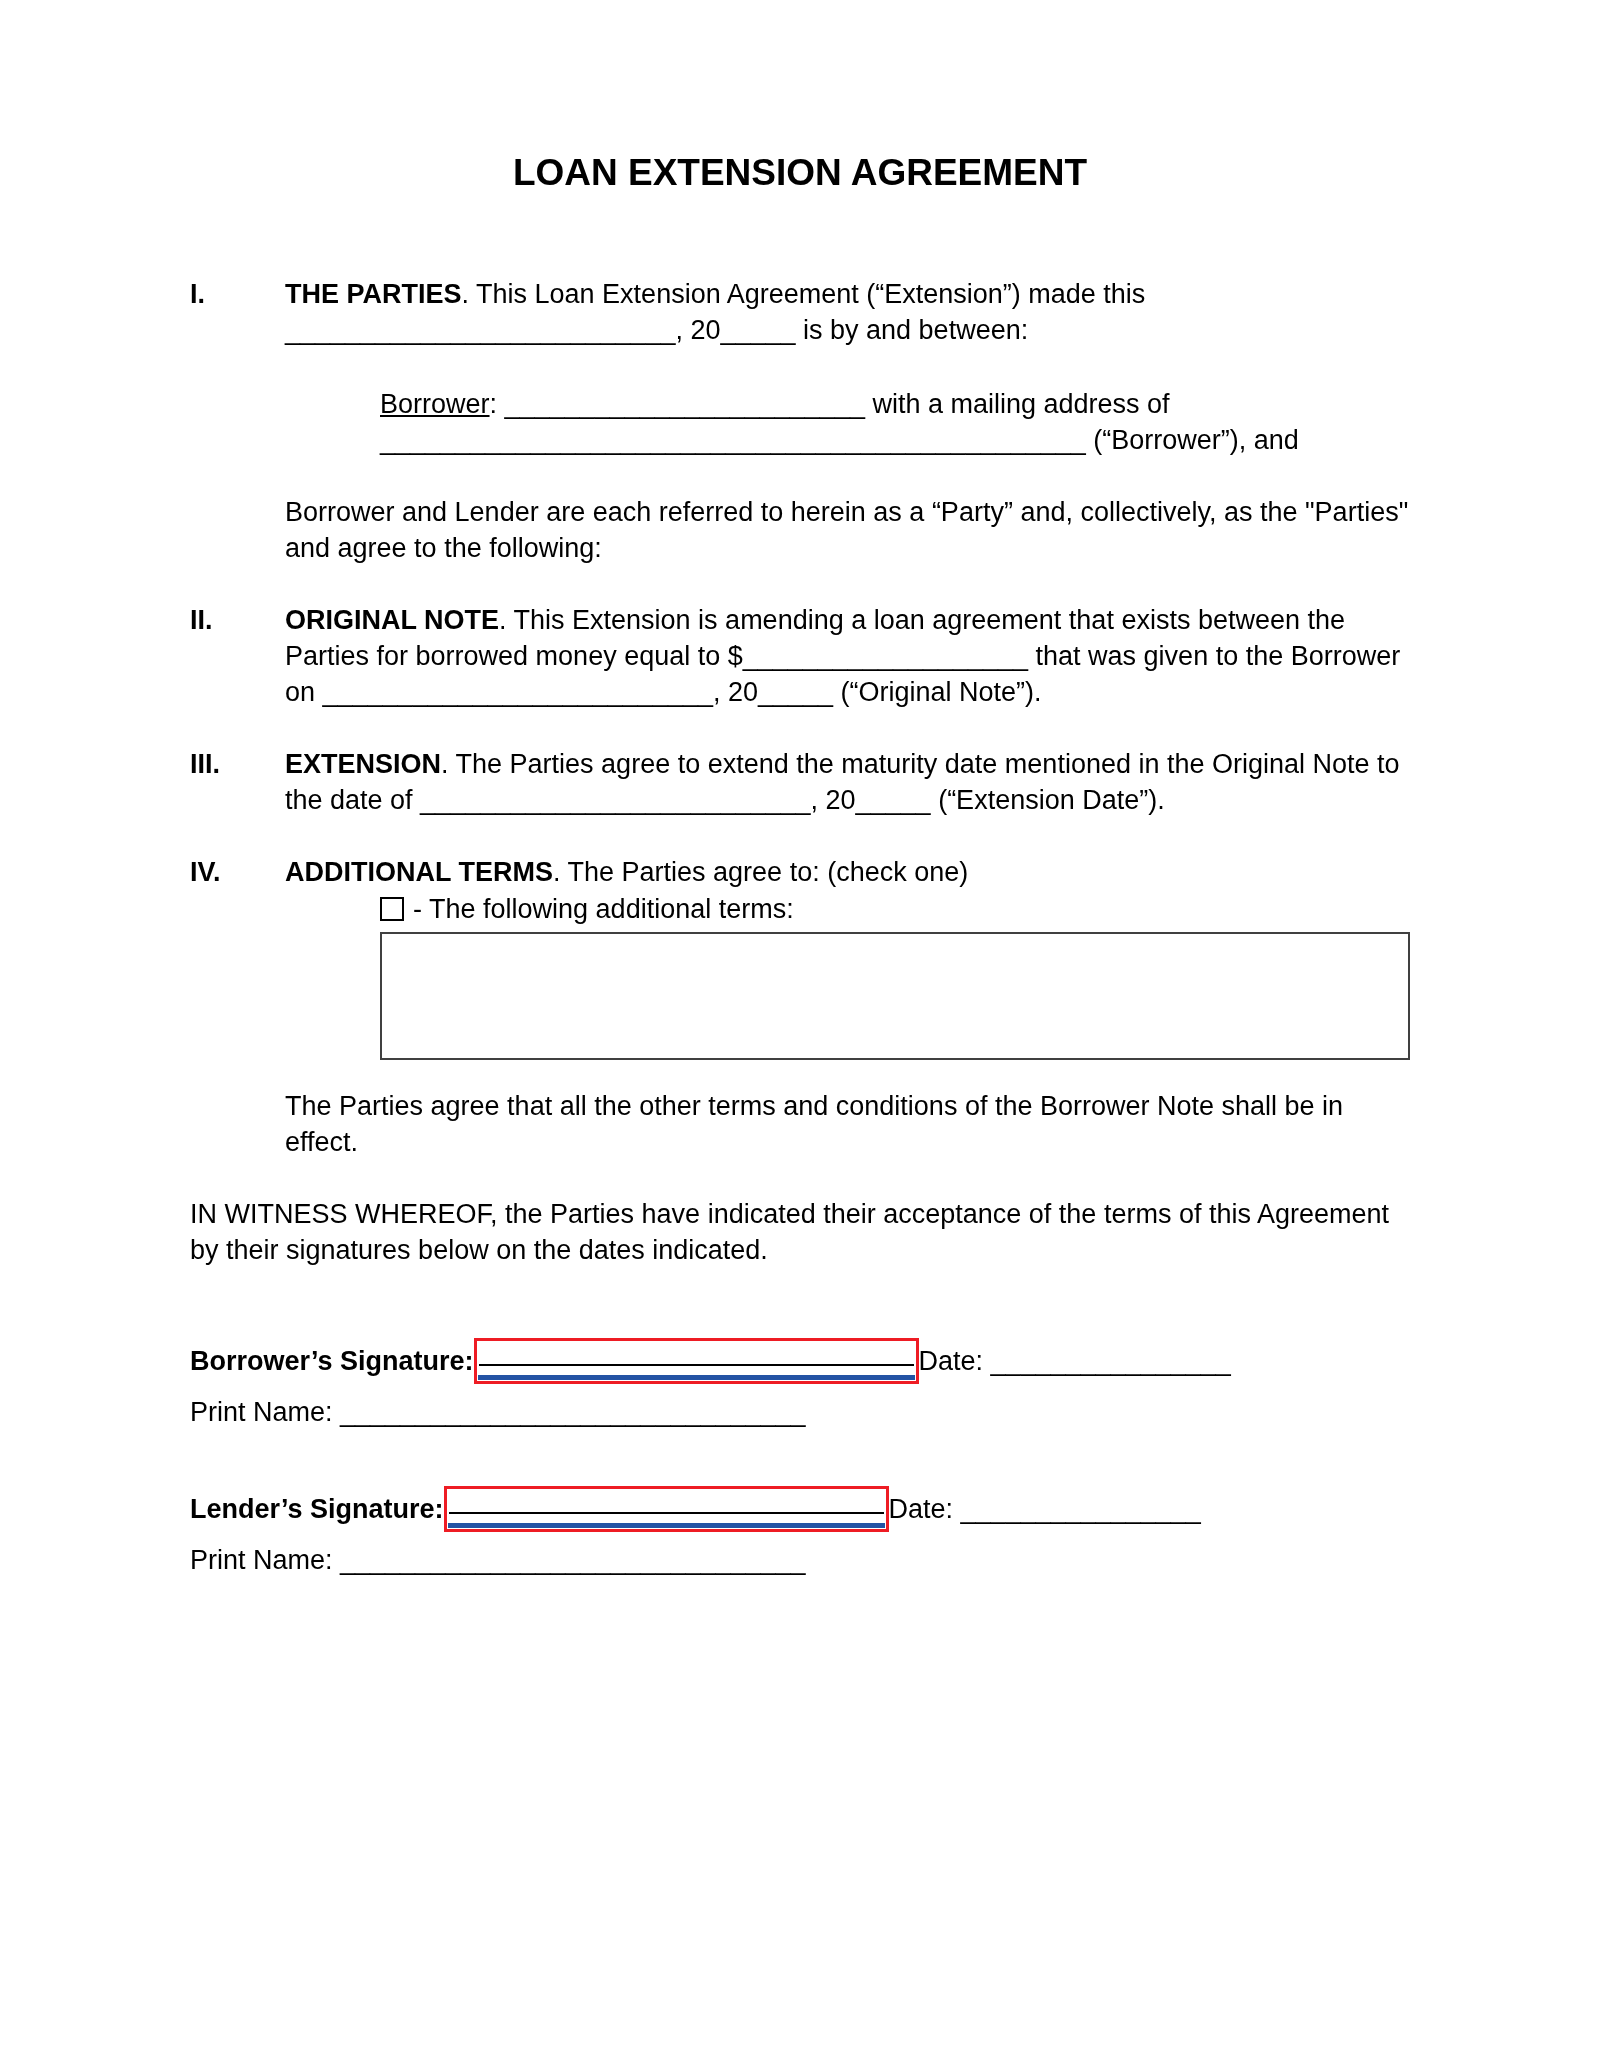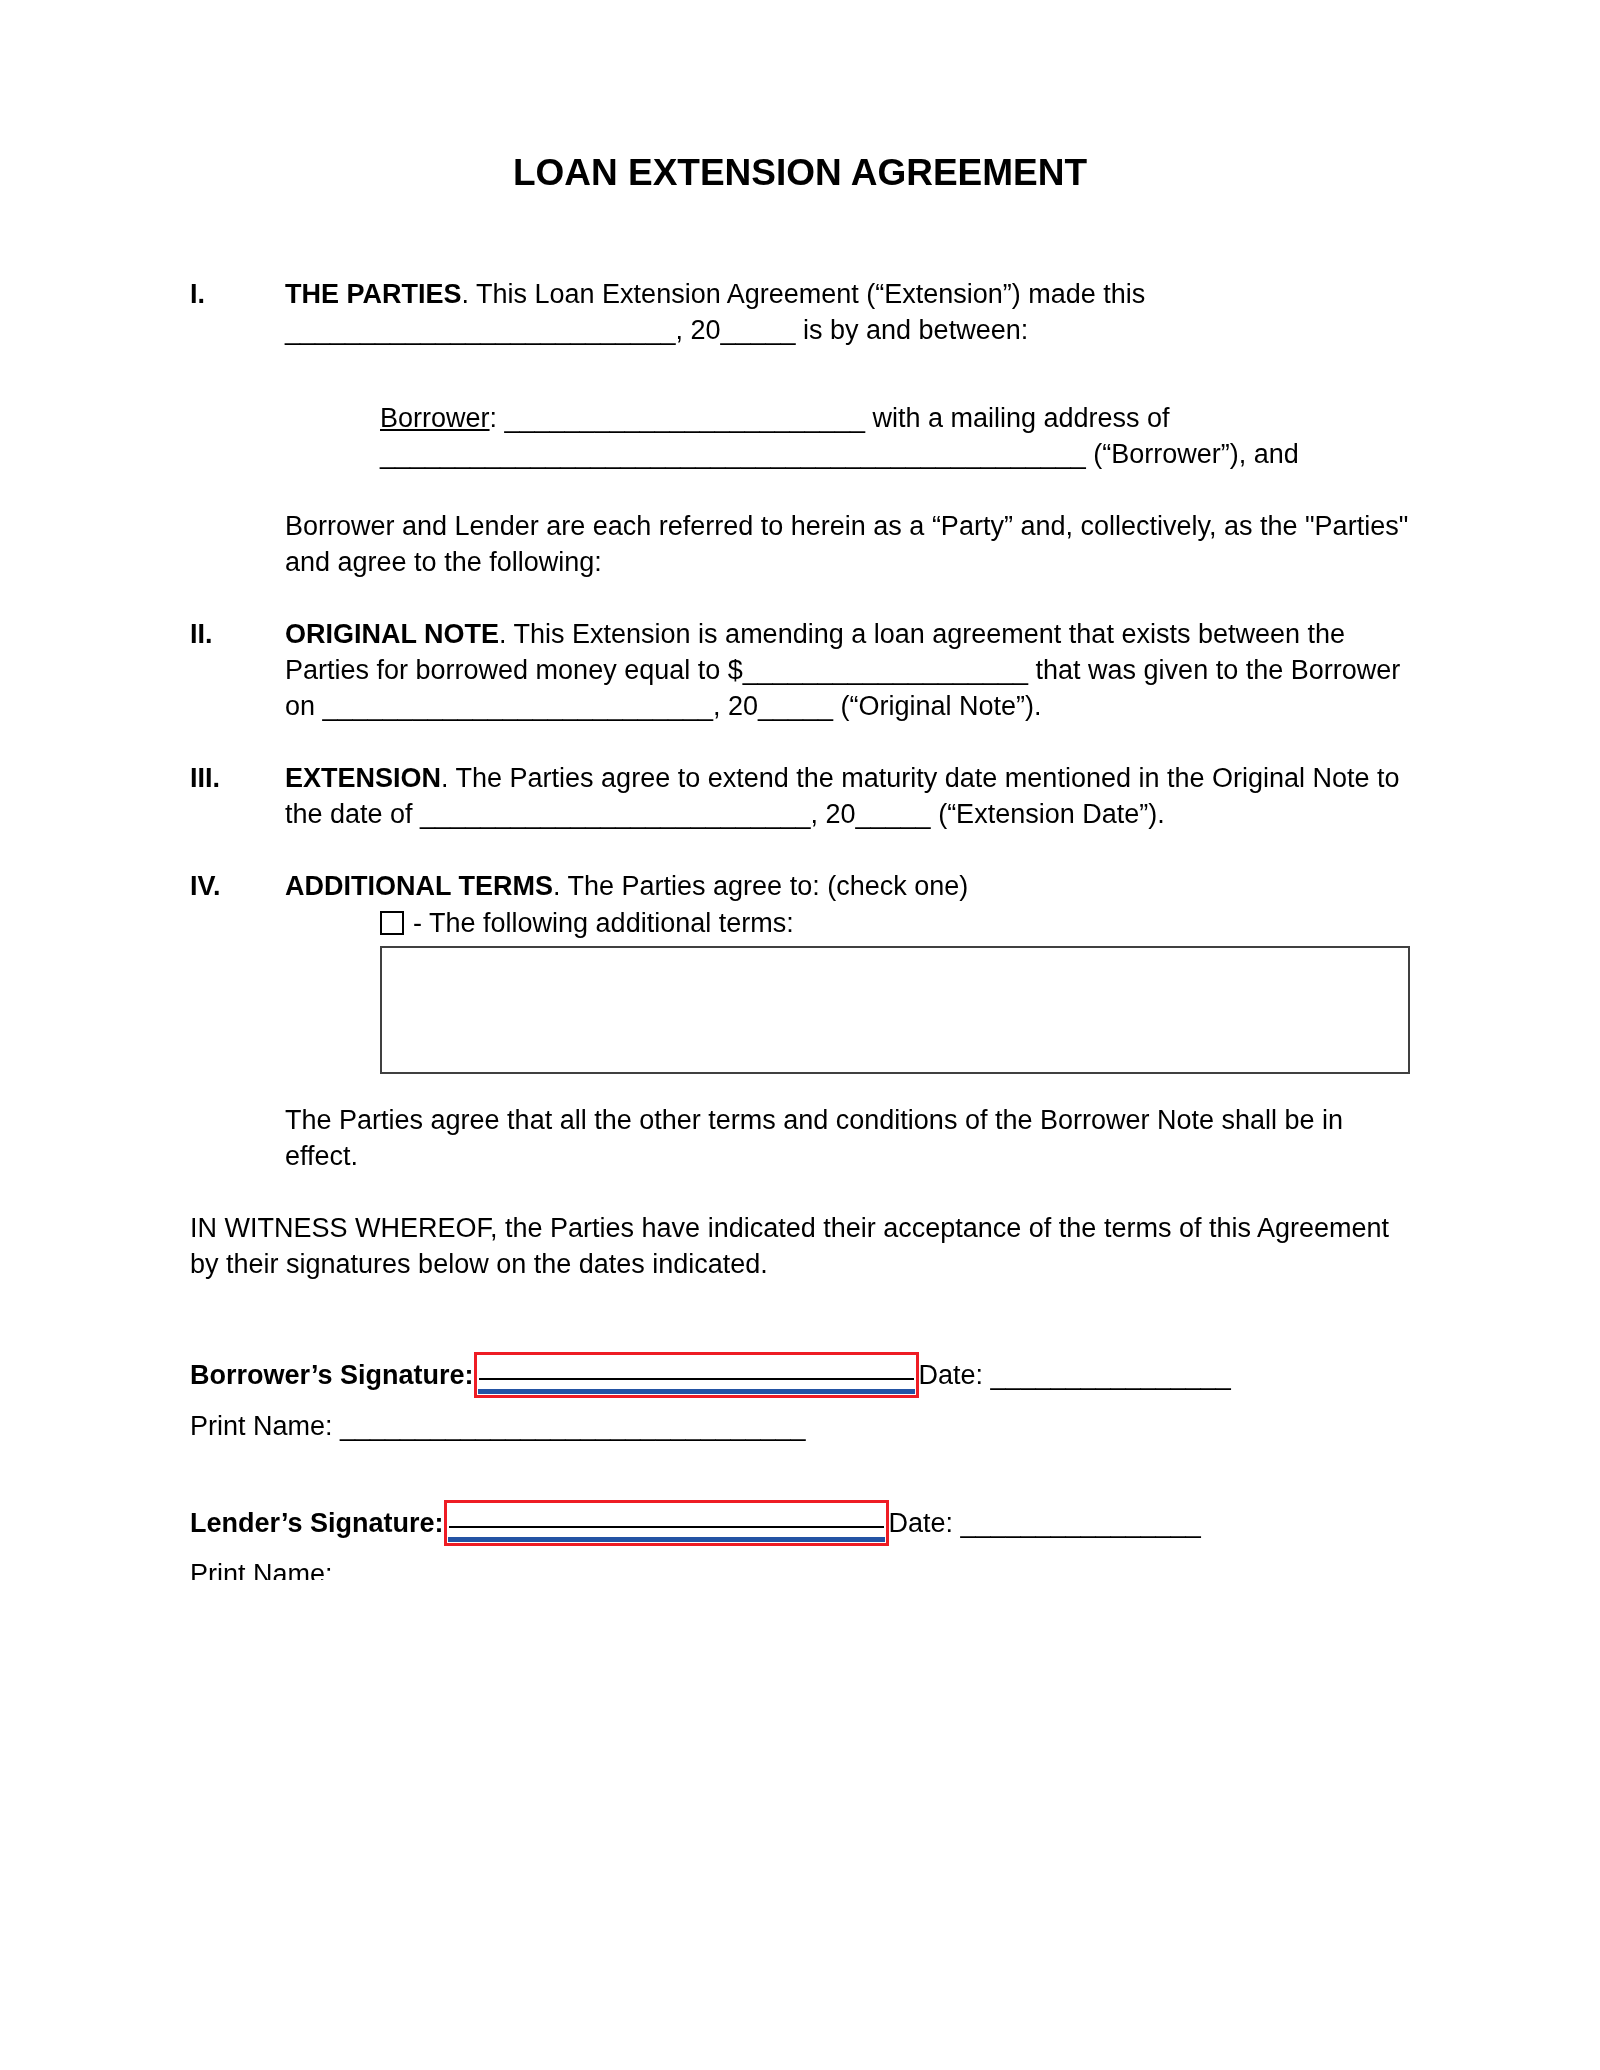--- a/index.html
+++ b/index.html
@@ -25,21 +25,21 @@
   }
   .sec { display: flex; margin-top: 36px; }
   .sec.first { margin-top: 80px; }
   .sec .num { flex: 0 0 95px; font-weight: bold; }
   .sec .content { flex: 1; }
   .bold { font-weight: bold; }
   .ulabel { text-decoration: underline; }
   .ml-content { margin-left: 95px; }
   .ml-sub { margin-left: 190px; }
   .mt-36 { margin-top: 36px; }
-  .mt-38 { margin-top: 52px; }
+  .mt-38 { margin-top: 38px; }
   .para { }
   .check-row {
     display: flex;
     align-items: center;
     margin-left: 190px;
     line-height: 38px;
     height: 38px;
   }
   .check-row.one { margin-top: 40px; }
   .checkbox {

